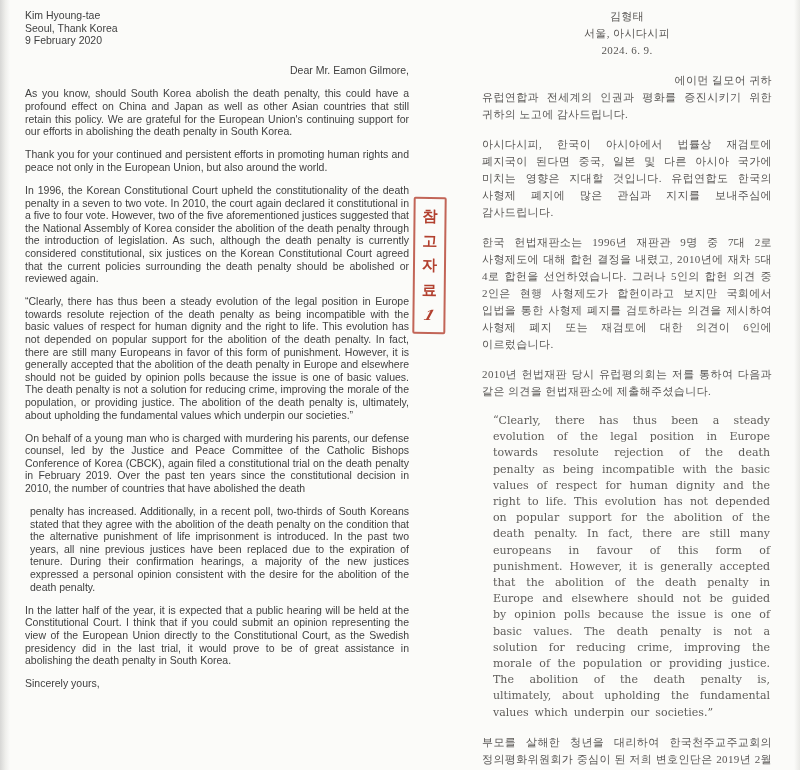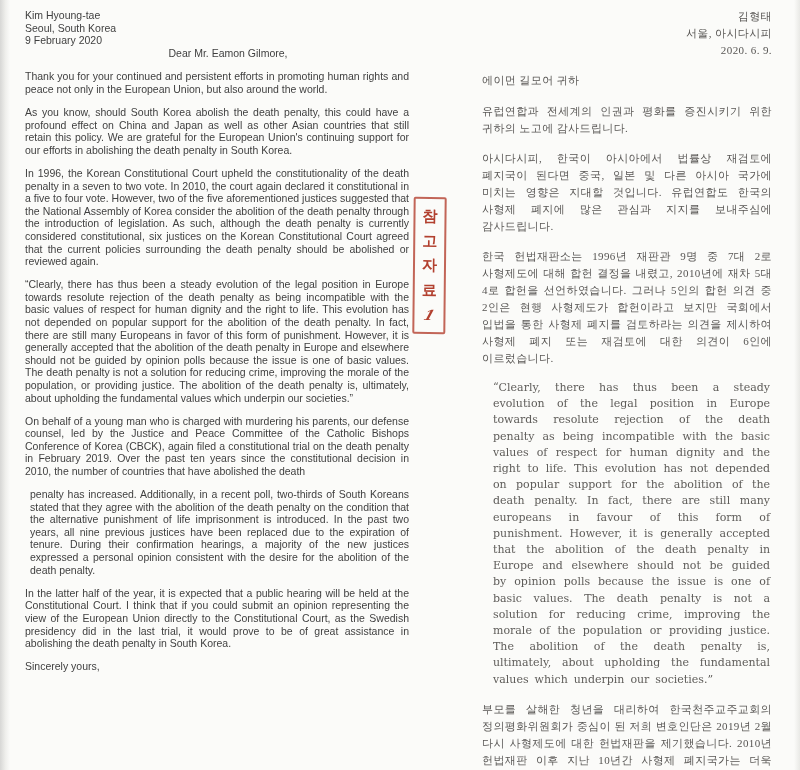--- a/index.html
+++ b/index.html
@@ -17,23 +17,23 @@
     position:absolute;right:0;top:0;width:6px;height:770px;
     background:linear-gradient(to left,#e9e9e6,rgba(251,251,249,0));
     pointer-events:none;
   }
   
   .en-col{
     position:absolute;left:25px;top:9px;width:384px;
     font-size:10.5px;line-height:12.6px;color:#3f3f3f;
     text-align:justify;
   }
-  .en-col .sender{text-align:left;}
+  .en-col .sender{margin-bottom:17px;text-align:left;}
   .en-col .sender div{white-space:nowrap;}
-  .en-col .salutation{margin-bottom:11px;text-align:center;padding-left:22px;}
+  .en-col .salutation{margin-bottom:11px;text-align:right;padding-left:22px;}
   .en-col p{margin:0 0 10.5px 0;}
   .en-col p.indent-sm{padding-left:5px;}
   .closing{margin-bottom:9px;text-align:left;}
   
   .stamp{
     position:absolute;left:413px;top:197px;width:29px;height:133px;
     border:2px solid rgba(180,64,48,.8);border-radius:2px;
     display:flex;flex-direction:column;align-items:center;justify-content:space-evenly;
     color:#b2402f;background:rgba(255,255,255,0);
     font-family:"DejaVu Serif","Liberation Serif",serif;
@@ -45,45 +45,45 @@
     font-style:italic;font-size:14px;font-weight:bold;
     transform:skewX(-18deg);line-height:1;
   }
   
   .kr-col{
     position:absolute;left:482px;top:8px;width:290px;
     font-family:"Liberation Serif","DejaVu Serif",serif;
     font-size:11px;line-height:17px;color:#585654;
     text-align:justify;letter-spacing:.4px;
   }
-  .kr-col .sender{margin-bottom:13px;text-align:right;}
-  .kr-col .salutation{margin-bottom:14px;text-align:left;}
+  .kr-col .sender{margin-bottom:13px;text-align:center;}
+  .kr-col .salutation{text-align:right;}
   .kr-col p{margin:0 0 13px 0;word-break:keep-all;}
   .kr-col p.quote-en{
     margin:0 2px 13px 11px;
     font-family:"DejaVu Serif","Liberation Serif",serif;
     letter-spacing:0;line-height:16.2px;word-spacing:2.5px;
     color:#5e5c59;word-break:normal;
   }
 </style>
 </head>
 <body>
 
 <div class="scan-edge-left"></div>
 <div class="scan-edge-right"></div>
 
 <div class="en-col">
   <div class="sender">
     <div>Kim Hyoung-tae</div>
-    <div>Seoul, South Korea</div>
+    <div>Seoul, Thank Korea</div>
     <div>9 February 2020</div>
   </div>
   <div class="salutation">Dear Mr. Eamon Gilmore,</div>
+  <p>As you know, should South Korea abolish the death penalty, this could have a profound effect on China and Japan as well as other Asian countries that still retain this policy. We are grateful for the European Union's continuing support for our efforts in abolishing the death penalty in South Korea.</p>
   <p>Thank you for your continued and persistent efforts in promoting human rights and peace not only in the European Union, but also around the world.</p>
-  <p>As you know, should South Korea abolish the death penalty, this could have a profound effect on China and Japan as well as other Asian countries that still retain this policy. We are grateful for the European Union's continuing support for our efforts in abolishing the death penalty in South Korea.</p>
   <p>In 1996, the Korean Constitutional Court upheld the constitutionality of the death penalty in a seven to two vote. In 2010, the court again declared it constitutional in a five to four vote. However, two of the five aforementioned justices suggested that the National Assembly of Korea consider the abolition of the death penalty through the introduction of legislation. As such, although the death penalty is currently considered constitutional, six justices on the Korean Constitutional Court agreed that the current policies surrounding the death penalty should be abolished or reviewed again.</p>
   <p>“Clearly, there has thus been a steady evolution of the legal position in Europe towards resolute rejection of the death penalty as being incompatible with the basic values of respect for human dignity and the right to life. This evolution has not depended on popular support for the abolition of the death penalty. In fact, there are still many Europeans in favor of this form of punishment. However, it is generally accepted that the abolition of the death penalty in Europe and elsewhere should not be guided by opinion polls because the issue is one of basic values. The death penalty is not a solution for reducing crime, improving the morale of the population, or providing justice. The abolition of the death penalty is, ultimately, about upholding the fundamental values which underpin our societies.”</p>
   <p>On behalf of a young man who is charged with murdering his parents, our defense counsel, led by the Justice and Peace Committee of the Catholic Bishops Conference of Korea (CBCK), again filed a constitutional trial on the death penalty in February 2019. Over the past ten years since the constitutional decision in 2010, the number of countries that have abolished the death</p>
   <p class="indent-sm">penalty has increased. Additionally, in a recent poll, two-thirds of South Koreans stated that they agree with the abolition of the death penalty on the condition that the alternative punishment of life imprisonment is introduced. In the past two years, all nine previous justices have been replaced due to the expiration of tenure. During their confirmation hearings, a majority of the new justices expressed a personal opinion consistent with the desire for the abolition of the death penalty.</p>
   <p>In the latter half of the year, it is expected that a public hearing will be held at the Constitutional Court. I think that if you could submit an opinion representing the view of the European Union directly to the Constitutional Court, as the Swedish presidency did in the last trial, it would prove to be of great assistance in abolishing the death penalty in South Korea.</p>
   <div class="closing">Sincerely yours,</div>
 
 </div>
 
 <div class="stamp">
@@ -91,22 +91,23 @@
   <span class="ch">고</span>
   <span class="ch">자</span>
   <span class="ch">료</span>
   <span class="num">1</span>
 </div>
 
 <div class="kr-col">
   <div class="sender">
     <div>김형태</div>
     <div>서울, 아시다시피</div>
-    <div>2020. 6. 9.</div>
+    <div>2024. 6. 9.</div>
   </div>
   <div class="salutation">에이먼 길모어 귀하</div>
   <p>유럽연합과 전세계의 인권과 평화를 증진시키기 위한 귀하의 노고에 감사드립니다.</p>
   <p>아시다시피, 한국이 아시아에서 법률상 재검토에 폐지국이 된다면 중국, 일본 및 다른 아시아 국가에 미치는 영향은 지대할 것입니다. 유럽연합도 한국의 사형제 폐지에 많은 관심과 지지를 보내주심에 감사드립니다.</p>
   <p>한국 헌법재판소는 1996년 재판관 9명 중 7대 2로 사형제도에 대해 합헌 결정을 내렸고, 2010년에 재차 5대 4로 합헌을 선언하였습니다. 그러나 5인의 합헌 의견 중 2인은 현행 사형제도가 합헌이라고 보지만 국회에서 입법을 통한 사형제 폐지를 검토하라는 의견을 제시하여 사형제 폐지 또는 재검토에 대한 의견이 6인에 이르렀습니다.</p>
+  <p>2010년 헌법재판 당시 유럽평의회는 저를 통하여 다음과 같은 의견을 헌법재판소에 제출해주셨습니다.</p>
   <p class="quote-en">“Clearly, there has thus been a steady evolution of the legal position in Europe towards resolute rejection of the death penalty as being incompatible with the basic values of respect for human dignity and the right to life. This evolution has not depended on popular support for the abolition of the death penalty. In fact, there are still many europeans in favour of this form of punishment. However, it is generally accepted that the abolition of the death penalty in Europe and elsewhere should not be guided by opinion polls because the issue is one of basic values. The death penalty is not a solution for reducing crime, improving the morale of the population or providing justice. The abolition of the death penalty is, ultimately, about upholding the fundamental values which underpin our societies.”</p>
   <p>부모를 살해한 청년을 대리하여 한국천주교주교회의 정의평화위원회가 중심이 된 저희 변호인단은 2019년 2월 다시 사형제도에 대한 헌법재판을 제기했습니다. 2010년 헌법재판 이후 지난 10년간 사형제 폐지국가는 더욱 늘어났으며, 무엇보다 한국 국민 3분의 2가 종신형과 같은 대체 형벌 도입을 조건으로 사형제 폐지에 찬성하고 있습니다. 또한 최근 2년간 9명의 헌법재판관이 모두 임기 만료로 교체되었으며, 대부분의 신임 재판관은 청문회 등에서 사견임을 전제로 사형제의 폐지를 지지하는 의견을 밝힌 바 있습니다.</p>
 
 </div>
 
 </body></html>

